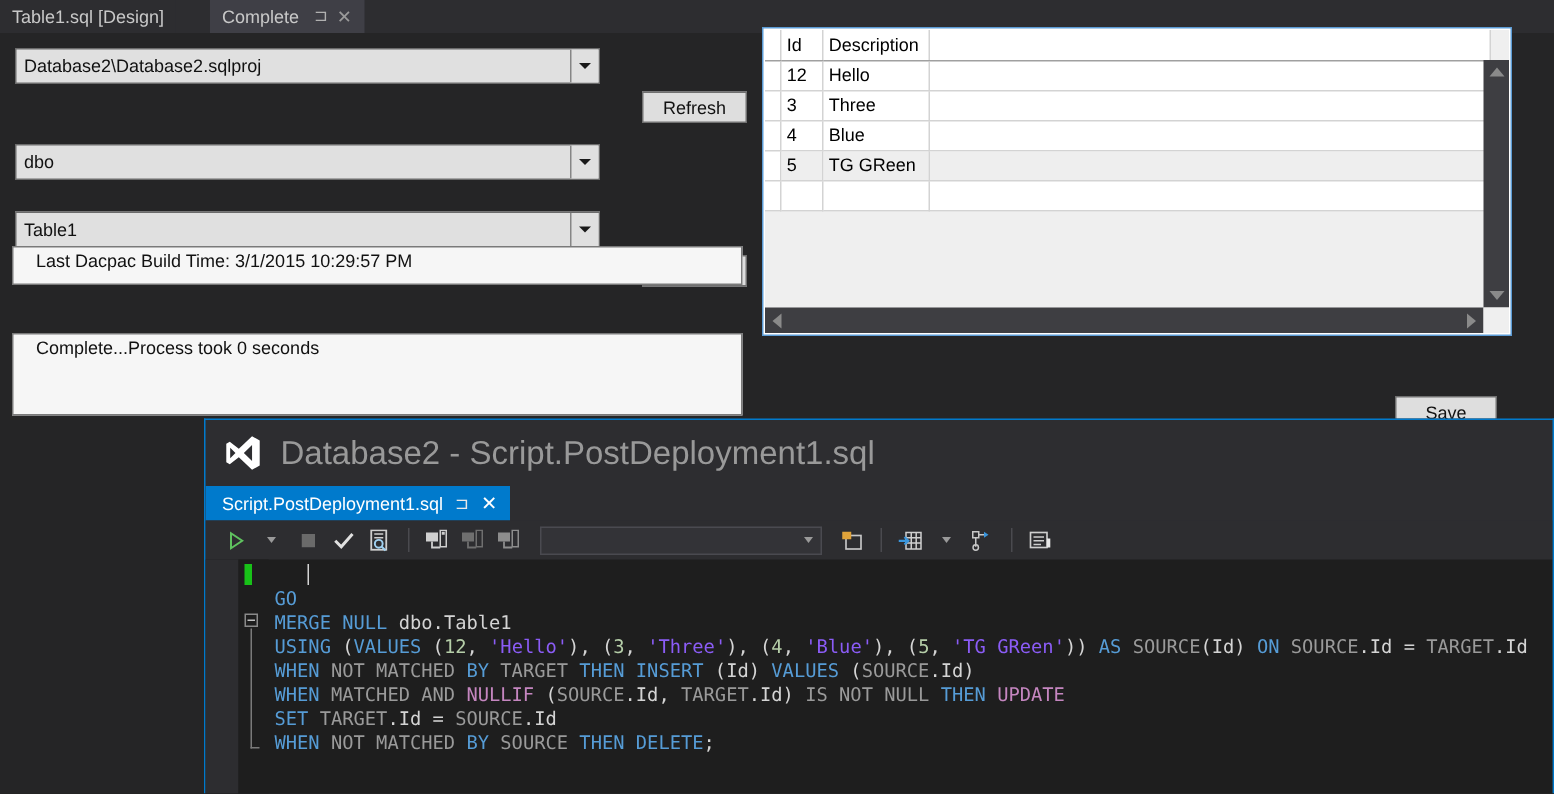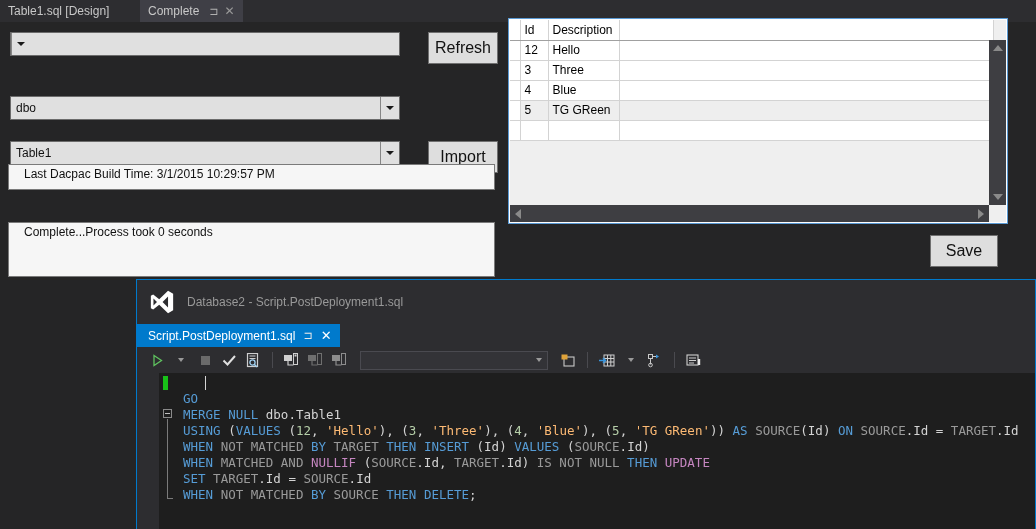--- a/index.html
+++ b/index.html
@@ -47,25 +47,26 @@
     width: 19px; height: 22px; border-left: 1px solid #868686;
     background: #e0e0e0; display: flex; align-items: center; justify-content: center;
   }
   .combo .combo-arrow i {
     display: block; width: 0; height: 0;
     border-left: 4px solid transparent; border-right: 4px solid transparent;
     border-top: 4px solid #1a1a1a;
   }
 
   .btn {
-    position: absolute; height: 32px; width: 70px;
+    position: absolute; height: 21px; width: 70px;
     background: #dedede; border: 1px solid #707070;
-    font-size: 16px; color: #111;
+    font-size: 12px; color: #111;
     display: flex; align-items: center; justify-content: center;
     cursor: default;
+    margin-top: 29px;
   }
 
   .textbox {
     position: absolute; background: #f6f6f6; border: 1px solid #7a7a7a;
     font-size: 12px; color: #111; padding: 2px 3px 0 15px;
     overflow: hidden;
   }
 
   
   .gridwrap {
@@ -110,21 +111,21 @@
   .corner-box { position: absolute; right: 0; bottom: 0; width: 17px; height: 17px; background: #efefef; }
 
   
   .vswin {
     position: absolute; left: 136px; top: 279px; width: 900px; height: 250px;
     background: #2d2d30; border: 1px solid #007acc; border-bottom: none;
     overflow: hidden;
   }
   .vs-title { position: relative; height: 44px; display: flex; align-items: center; padding-left: 12px; }
   .vs-logo { width: 26px; height: 26px; margin-right: 12px; }
-  .vs-title-text { font-size: 12px; color: #999999; white-space: nowrap; }
+  .vs-title-text { font-size: 22px; color: #999999; white-space: nowrap; }
 
   .vs-tabstrip { position: relative; height: 23px; }
   .vs-tab {
     position: absolute; left: 0; top: 0; height: 23px; background: #007acc;
     display: flex; align-items: center; padding: 0 8px 0 11px; color: #ffffff; font-size: 12px;
   }
   .vs-tab .t-label { margin-right: 8px; }
   .vs-tab .t-pin { font-size: 11px; margin-right: 8px; color: #e8e8e8; }
   .vs-tab .t-close { font-size: 13px; color: #ffffff; }
 
@@ -158,21 +159,21 @@
   }
   .fold-line { position: absolute; left: 8px; top: 46px; width: 1px; height: 80px; background: #7a7a7a; }
   .fold-foot { position: absolute; left: 8px; top: 125px; width: 6px; height: 1px; background: #7a7a7a; }
 
   
   .kw   { color: #569cd6; }     
   .kw2  { color: #c586c0; }     
   .plain{ color: #d4d4d4; }
   .dim  { color: #9a9a9a; }
   .num  { color: #b5cea8; }
-  .str  { color: #fdba74; }
+  .str  { color: #8b5cf6; }
   .punc { color: #d4d4d4; }
 </style>
 </head>
 <body>
 
 <div id="root">
 
   <div class="tabstrip">
     <div class="tab tab-inactive">
       <span class="tab-label">Table1.sql [Design]</span>
@@ -180,20 +181,21 @@
     <div class="tab tab-active">
       <span class="tab-label">Complete</span>
       <span class="pin-icon">⊐</span>
       <span class="close-icon">✕</span>
     </div>
   </div>
 
   <div class="formpane">
 
     <div class="combo" style="left:10px; top:10px; width:390px;">
+      <span class="combo-text">Database2\Database2.sqlproj</span>
       <span class="combo-arrow">
           <i></i>
         </span>
     </div>
     <div class="btn" style="left:428px; top:10px;">Refresh</div>
 
     <div class="combo" style="left:10px; top:74px; width:390px;">
       <span class="combo-text">dbo</span>
       <span class="combo-arrow">
           <i></i>

